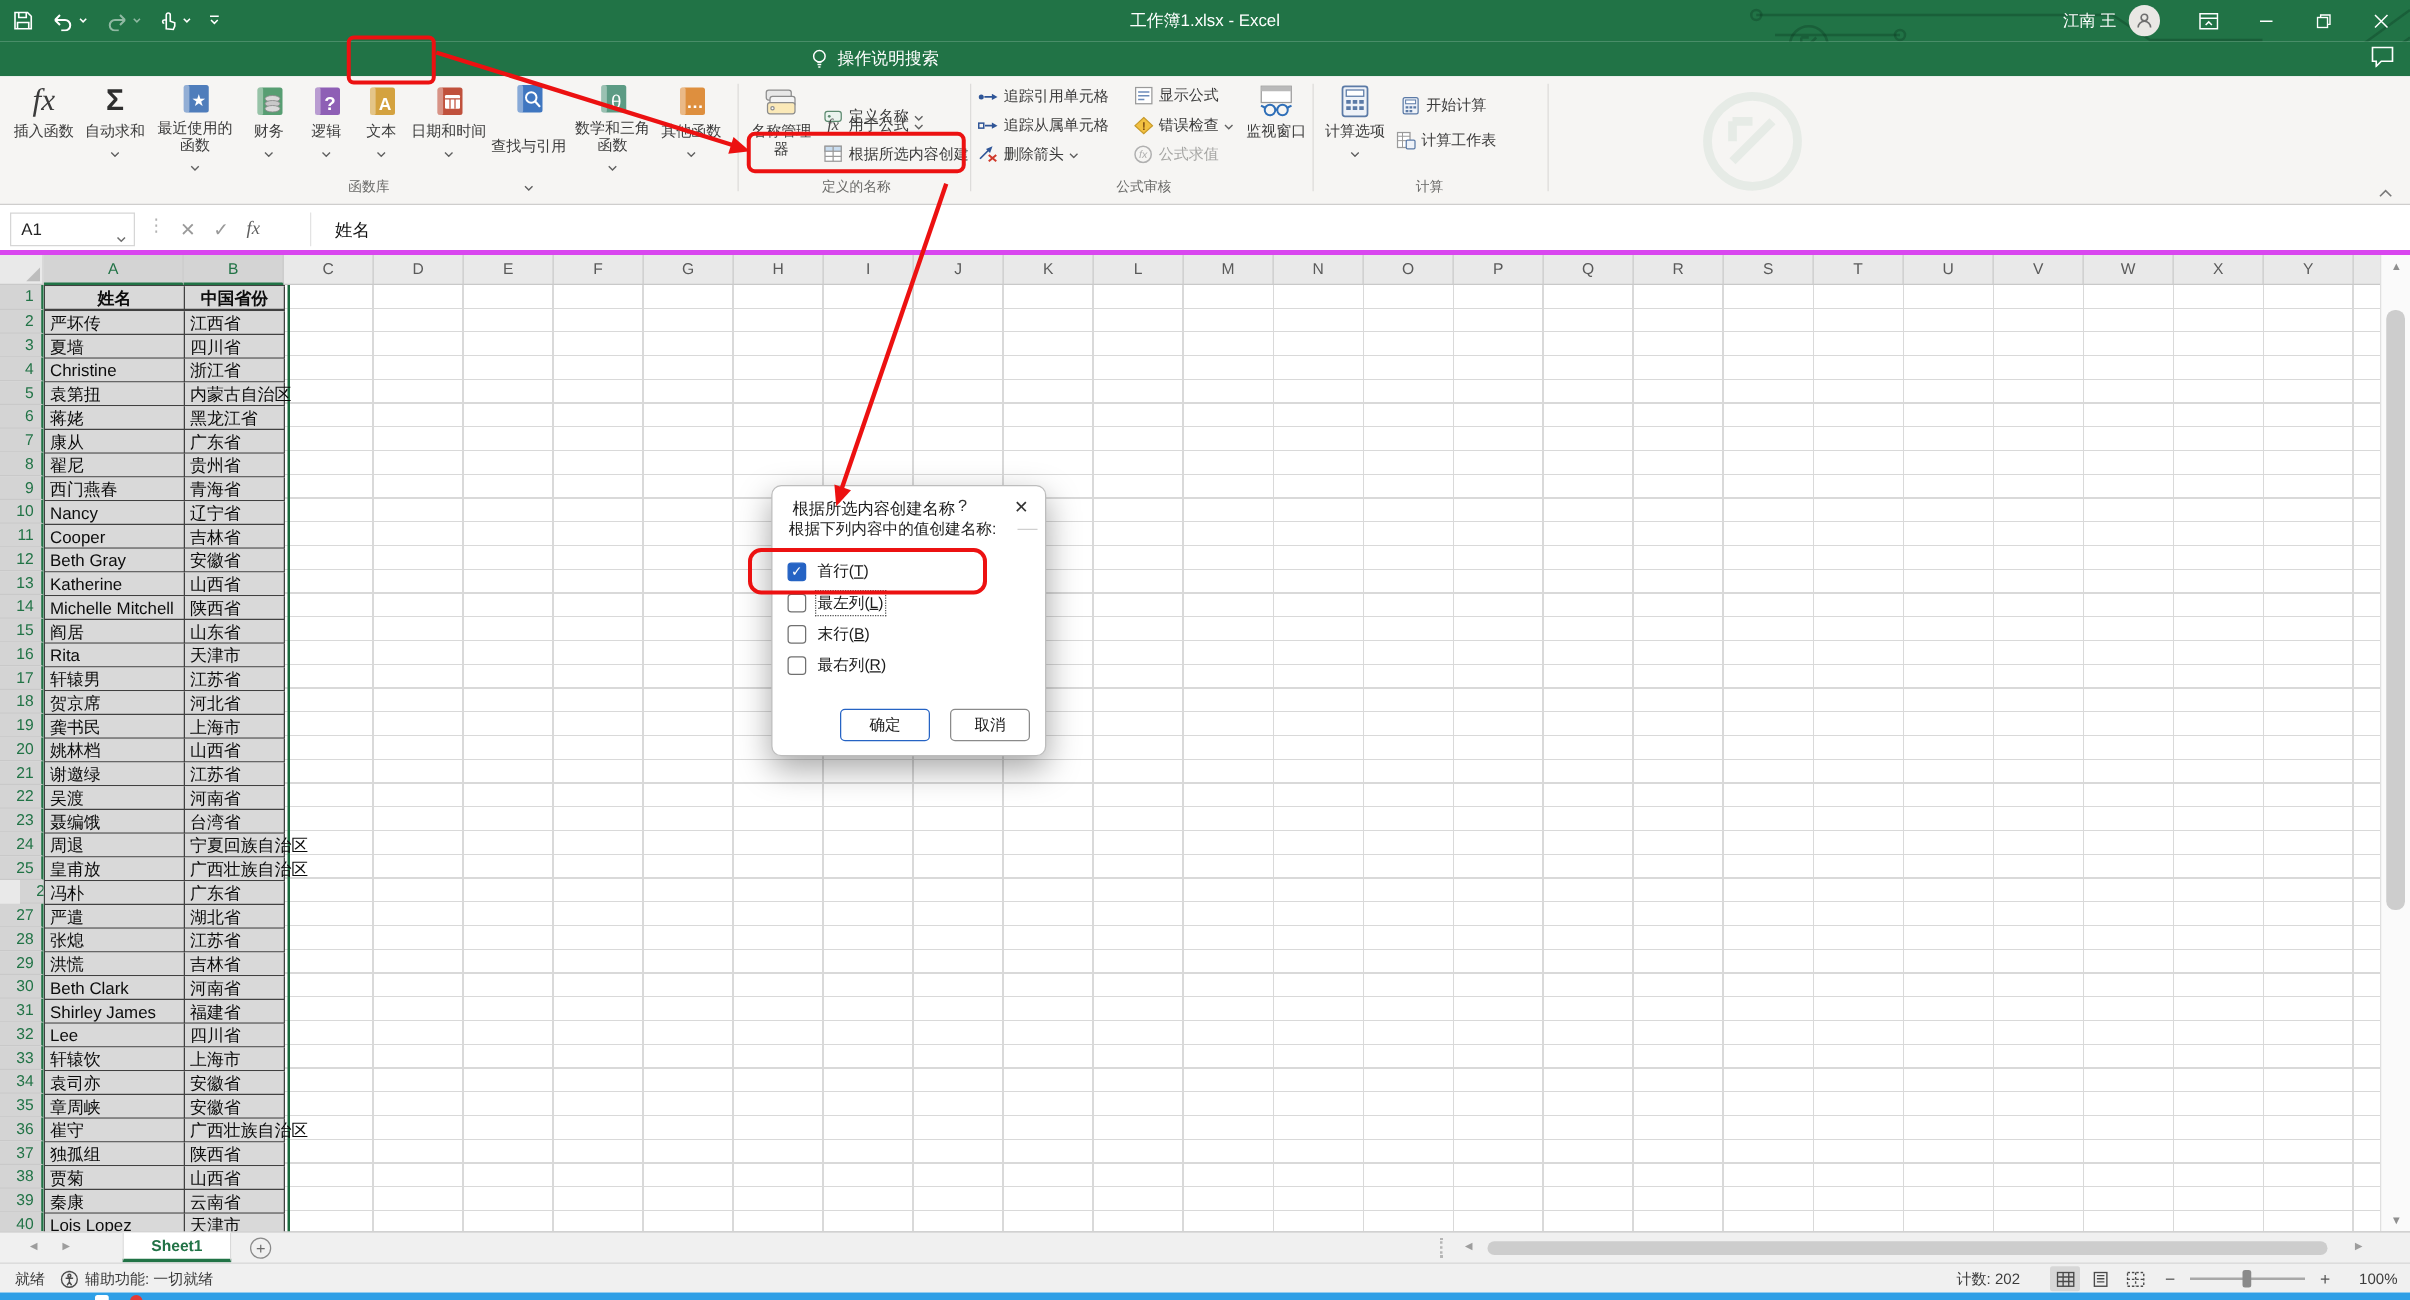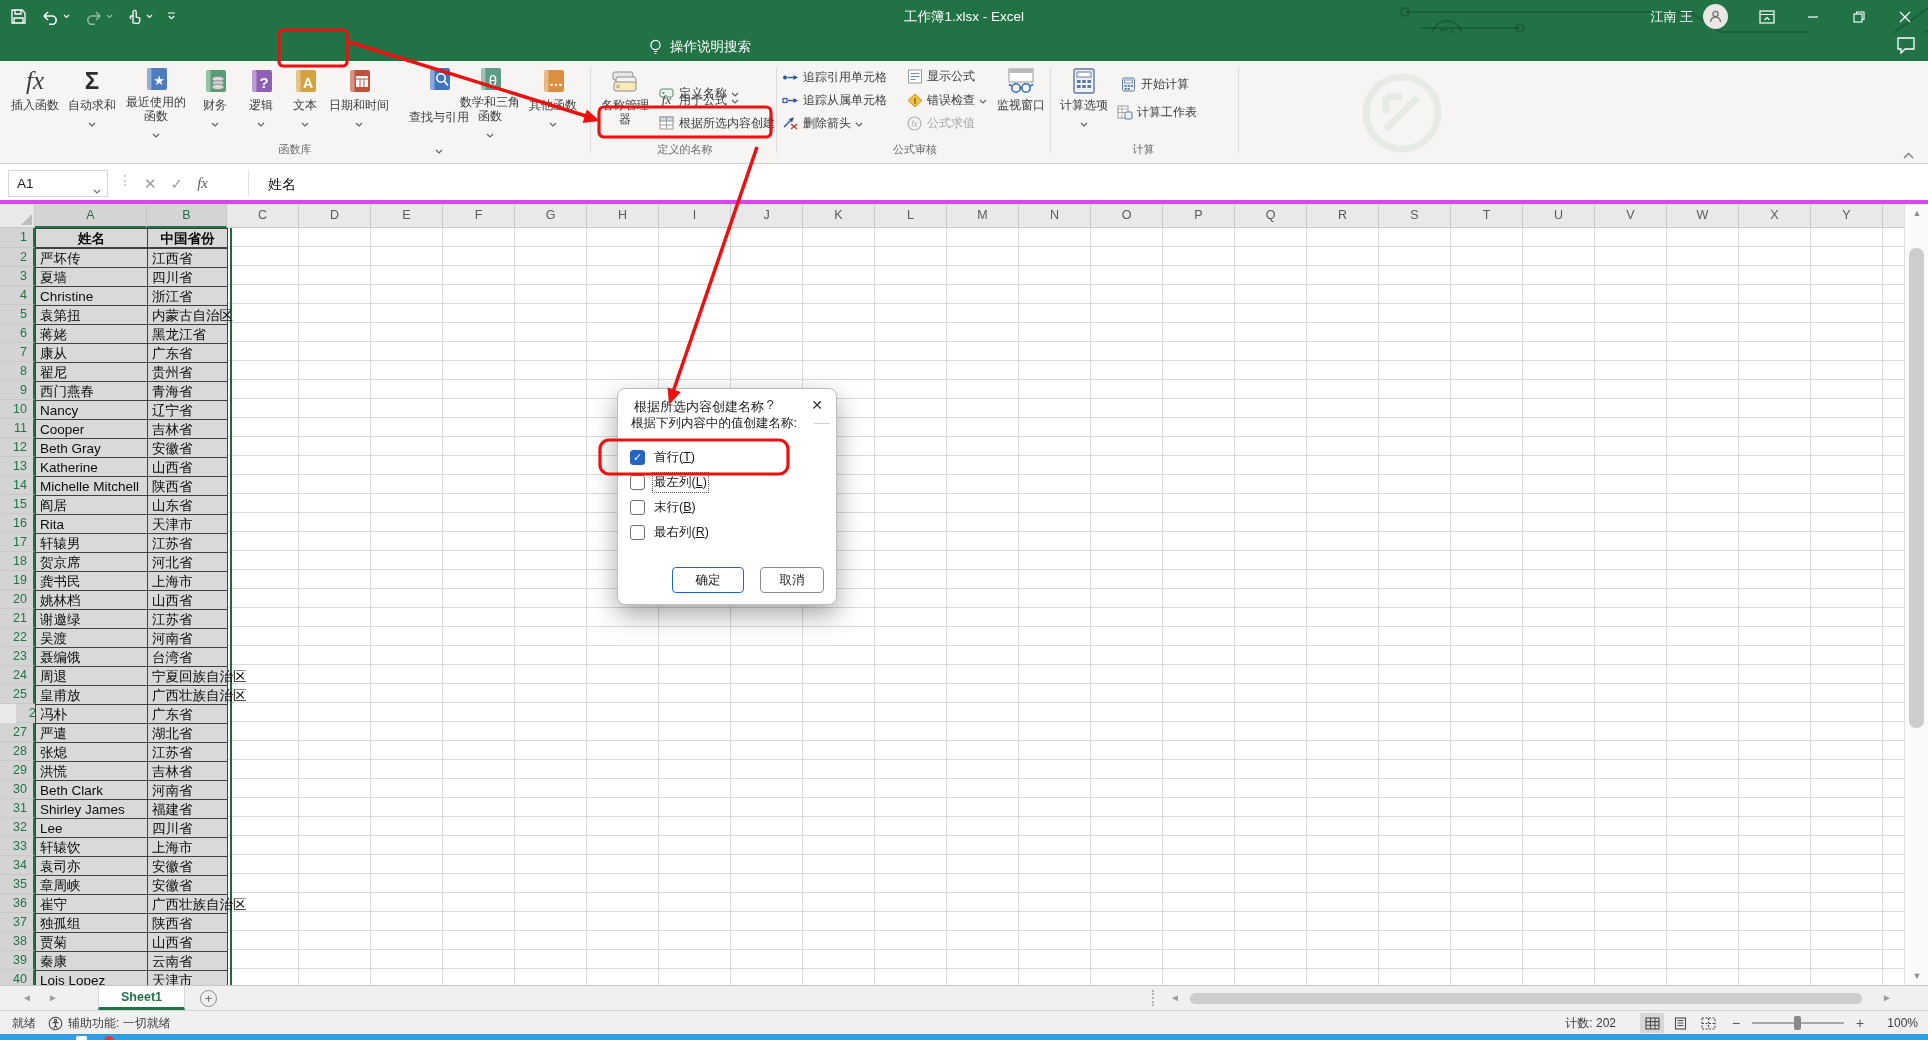--- a/index.html
+++ b/index.html
@@ -320,21 +320,21 @@
               <rect x="4" y="2" width="4.5" height="22" rx="1.5" fill="rgba(255,255,255,0.38)"></rect>
               <rect x="10" y="8" width="12" height="11" rx="1" fill="#fff"></rect>
               <path d="M10 11 h12 M14 11 v8 M18 11 v8" stroke="#c0513c" stroke-width="1"></path>
             </svg>
           </div>
           <div class="blabel">日期和时间</div>
           <div class="bchev"><svg width="8" height="5" viewBox="0 0 8 5" fill="none" stroke="#5f5f5f" stroke-width="1.1">
               <path d="M1 1 l3 3 3-3"></path>
             </svg></div>
         </div>
-        <div class="bigbtn" style="left: 408px; width: 62px; gap: 15px;">
+        <div class="bigbtn" style="left: 392px; width: 62px; gap: 15px;">
           <div class="bicon">
             <svg width="27" height="27" viewBox="0 0 27 27">
               <rect x="4" y="2" width="20" height="22" rx="2" fill="#3f76c0"></rect>
               <rect x="4" y="2" width="4.5" height="22" rx="1.5" fill="rgba(255,255,255,0.38)"></rect>
               <circle cx="15" cy="12" r="4.2" fill="none" stroke="#fff" stroke-width="1.6"></circle>
               <path d="M18 15 l4 4.5" stroke="#fff" stroke-width="1.8"></path>
             </svg>
           </div>
           <div class="blabel">查找与引用</div>
           <div class="bchev"><svg width="8" height="5" viewBox="0 0 8 5" fill="none" stroke="#5f5f5f" stroke-width="1.1">

